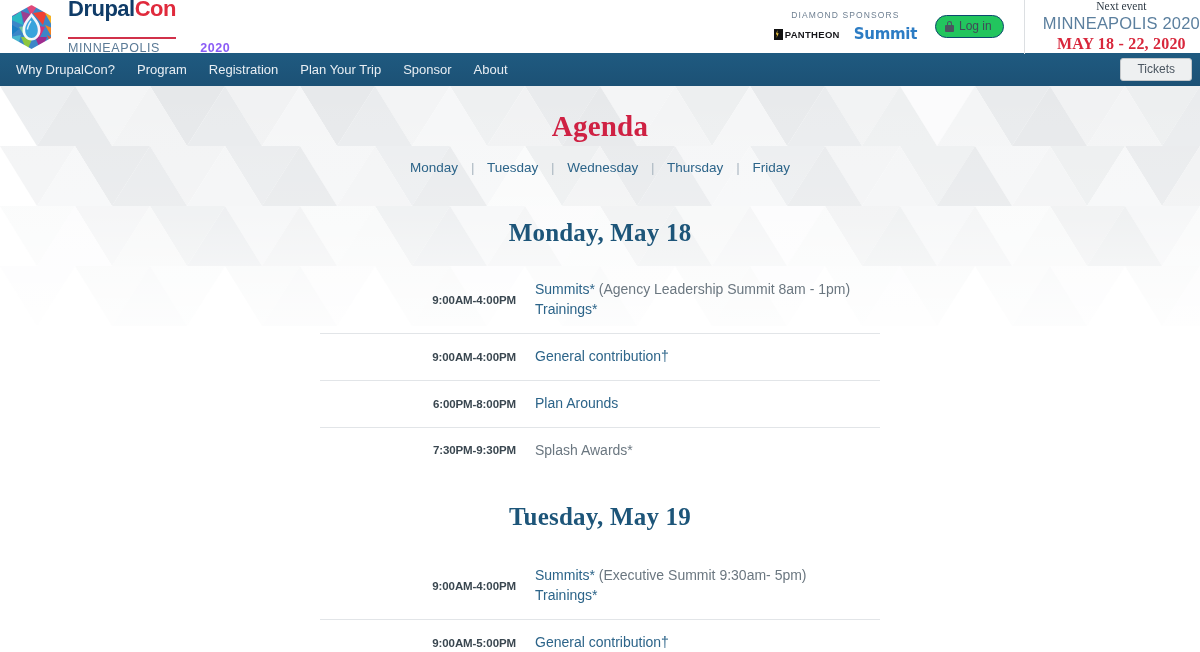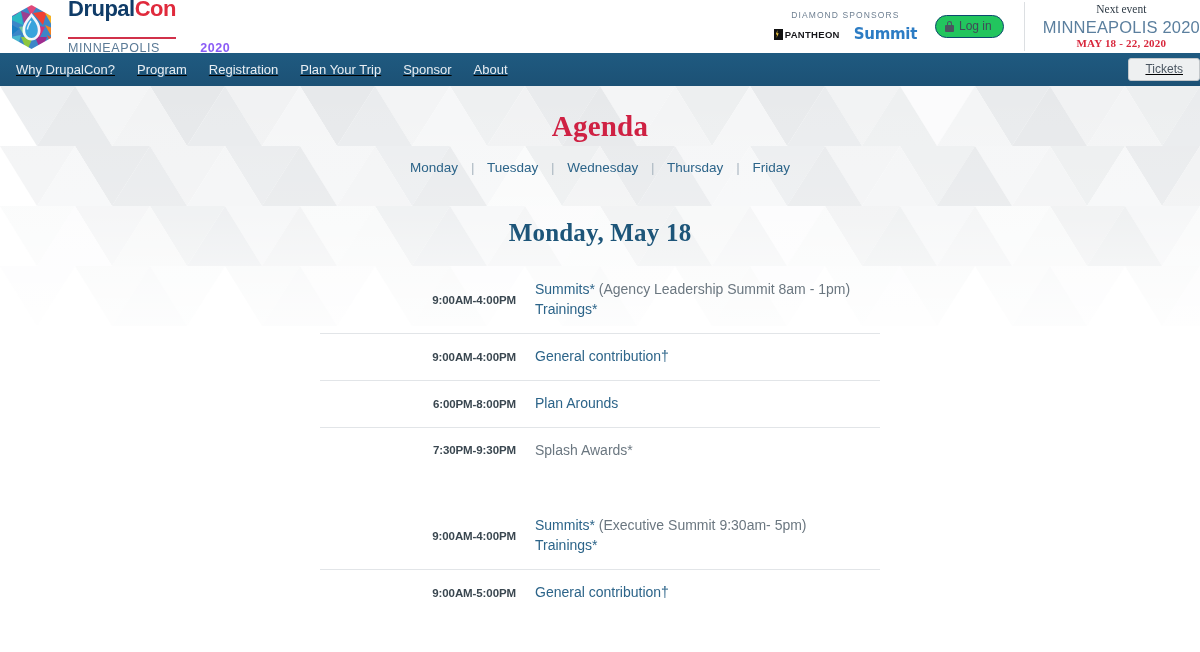--- a/index.html
+++ b/index.html
@@ -161,34 +161,33 @@
     color: #2f3b46;
   }
   .ne-city {
     font-size: 16.5px;
     color: #5b7f9e;
     letter-spacing: 0.2px;
     font-family: "Liberation Sans", sans-serif;
   }
   .ne-dates {
     font-family: "Liberation Serif", serif;
-    font-size: 11px;
+    font-size: 16px;
     font-weight: bold;
     color: #d8273c;
     letter-spacing: 0.2px;
   }
 
   
   .navbar {
     height: 33px;
     background: linear-gradient(180deg, #1f5a80 0%, #1c5175 100%);
     display: flex;
     align-items: center;
-    padding: 0 0 0 16px;
-    text-decoration: underline;
+    padding: 0 8px 0 16px;
   }
   .nav-links {
     display: flex;
     align-items: center;
     gap: 22px;
   }
   .nav-link {
     color: #e8eef3;
     font-size: 13px;
     text-decoration: none;
@@ -583,20 +582,21 @@
               <div>
                 <a></a><span class="note">Splash Awards*</span>
               </div>
             </td>
           </tr>
         </tbody>
       </table>
     </div>
 
     <div style="margin-top:30px;">
+      <div class="day-heading">Tuesday, May 19</div>
       <table class="agenda-table" style="margin-top:22px;">
         <tbody>
           <tr>
             <td class="time-cell">9:00AM-4:00PM</td>
             <td class="desc-cell">
               <div>
                 <a>Summits*</a><span class="note"> (Executive Summit 9:30am- 5pm)</span>
               </div>
               <div>
                 <a>Trainings*</a><span class="note"></span>

